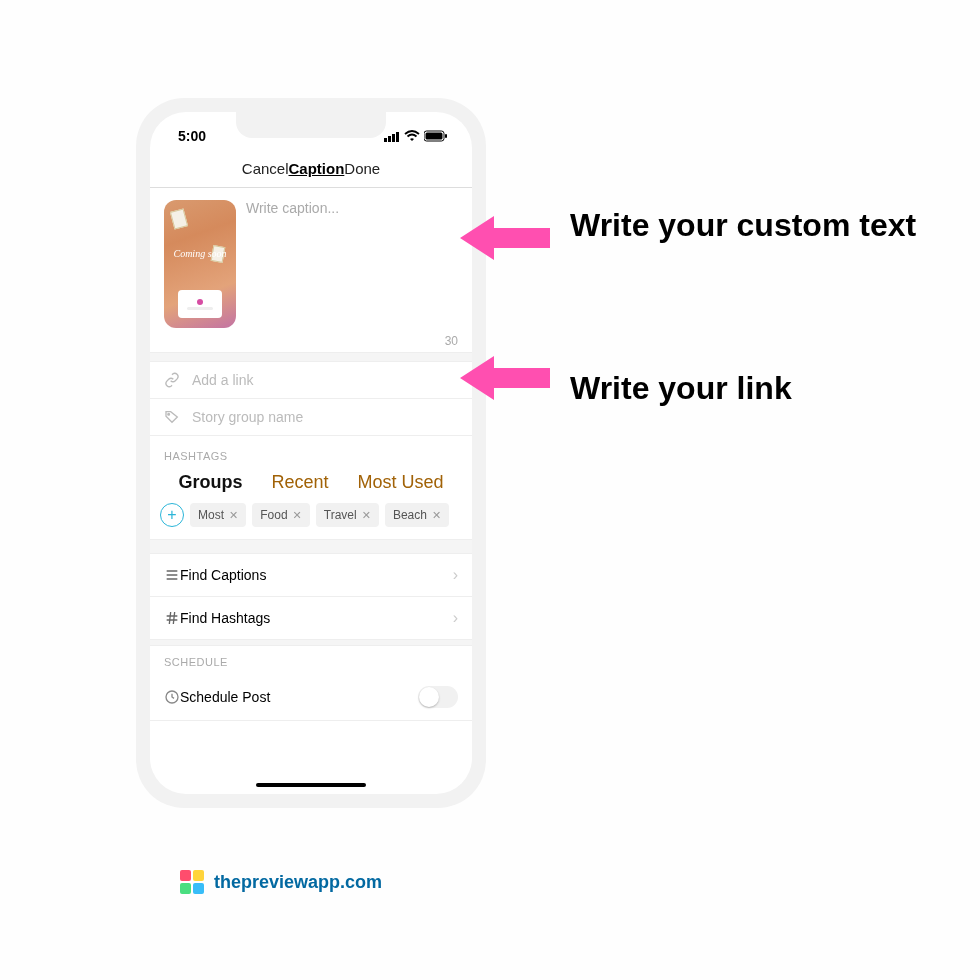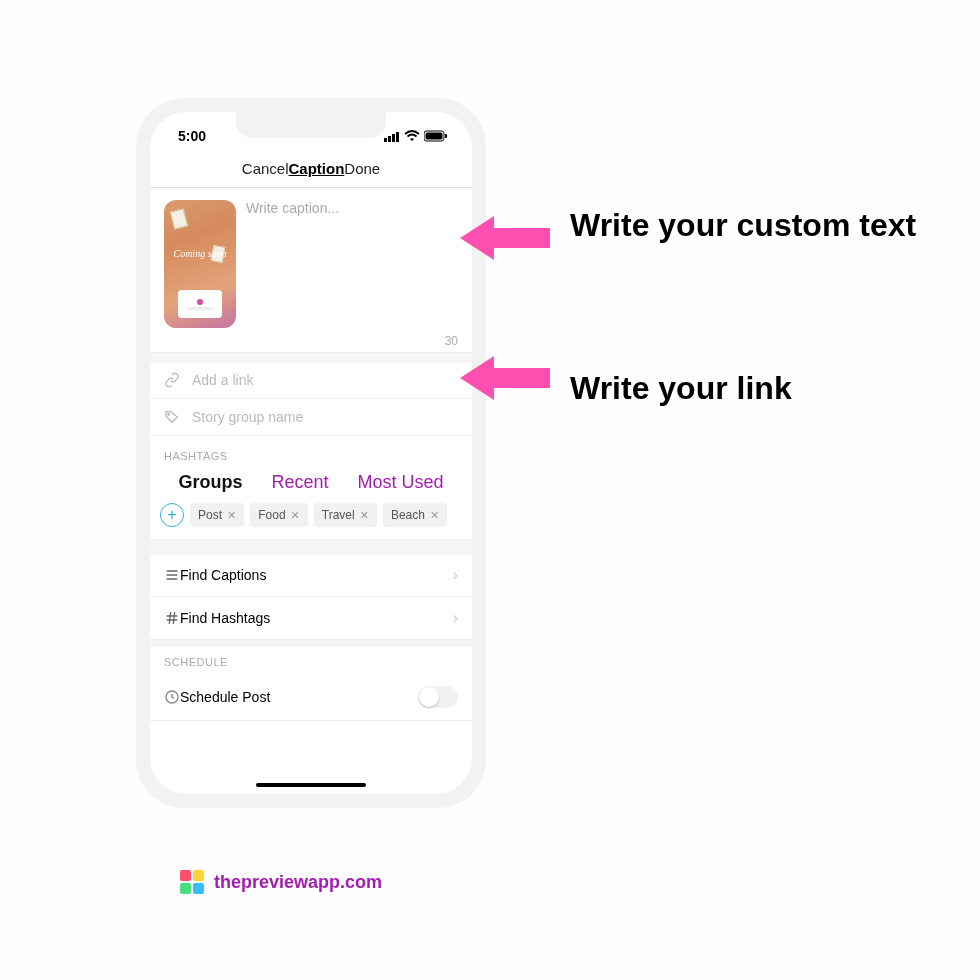--- a/index.html
+++ b/index.html
@@ -148,21 +148,21 @@
     padding: 14px 14px 6px 14px;
   }
 
   
   .tabs {
     display: flex;
     justify-content: space-around;
     padding: 4px 14px 10px 14px;
     font-size: 18px;
   }
-  .tab { color: #a21caf; cursor:pointer; }
+  .tab { color: #a16207; cursor:pointer; }
   .tab.active { color: #111; font-weight: 700; }
 
   
   .chips {
     display: flex;
     align-items: center;
     gap: 6px;
     padding: 0 10px 12px 10px;
     border-bottom: 1px solid #eee;
   }
@@ -236,21 +236,21 @@
   }
   .ann1 { top: 205px; }
   .ann2 { top: 368px; }
 
   
   .footer {
     position: absolute;
     left: 180px;
     top: 870px;
     display:flex; align-items:center; gap:10px;
-    color:#a21caf; font-size:18px; font-weight:600;
+    color:#0369a1; font-size:18px; font-weight:600;
   }
   .logo { position:relative; width:24px; height:24px; }
   .logo .sq { position:absolute; width:11px; height:11px; border-radius:2px; }
   .logo .r { background:#ff4d6d; top:0; left:0; }
   .logo .y { background:#ffd43b; top:0; right:0; }
   .logo .g { background:#4ade80; bottom:0; left:0; }
   .logo .b { background:#38bdf8; bottom:0; right:0; }
 </style>
 </head>
 <body>
@@ -320,21 +320,21 @@
 
     <div class="section-label">HASHTAGS</div>
     <div class="tabs">
       <span class="tab active">Groups</span>
       <span class="tab">Recent</span>
       <span class="tab">Most Used</span>
     </div>
     <div class="chips">
       <div class="add-btn">+</div>
       <div class="chip">
-          <span>Post</span>
+          <span>Most</span>
           <span class="x">✕</span>
         </div>
       <div class="chip">
           <span>Food</span>
           <span class="x">✕</span>
         </div>
       <div class="chip">
           <span>Travel</span>
           <span class="x">✕</span>
         </div>

